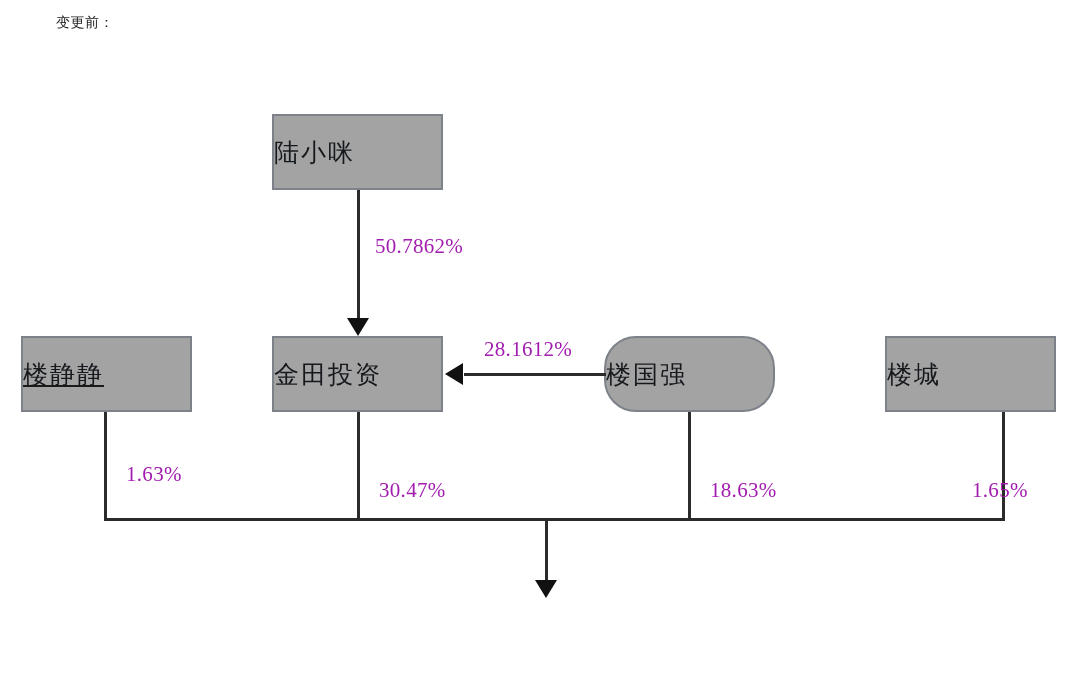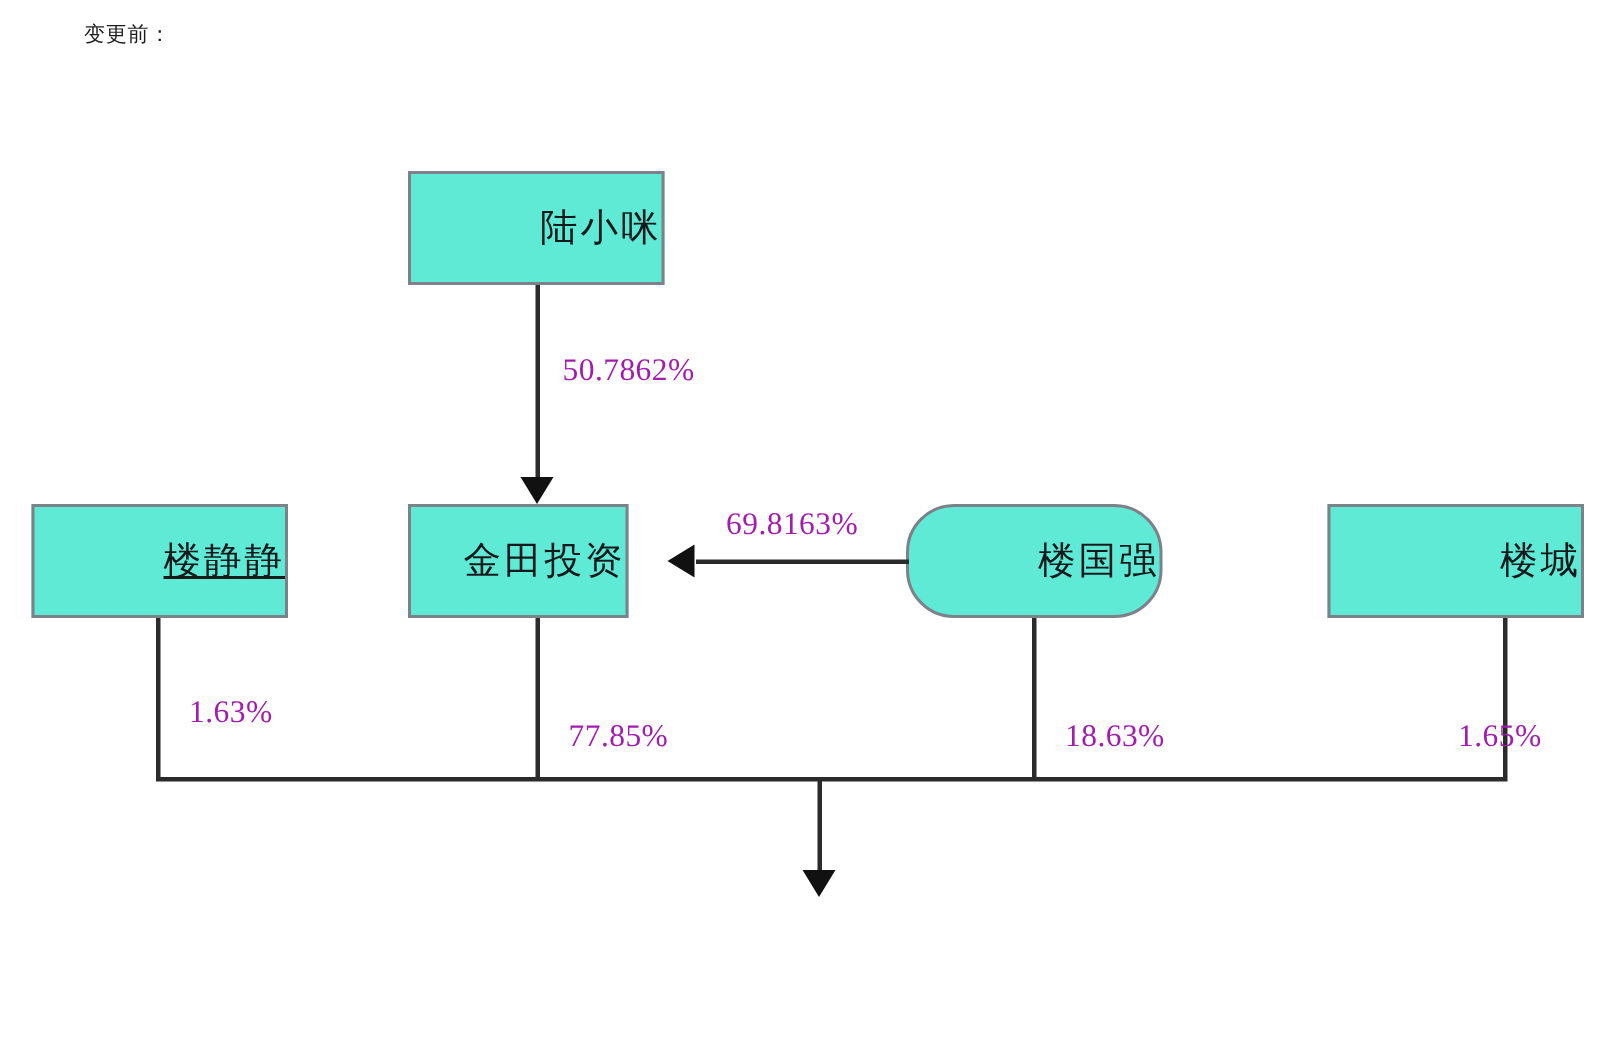--- a/index.html
+++ b/index.html
@@ -32,39 +32,39 @@
     font-size: 14px;
     letter-spacing: 0.5px;
     color: #1b1b1b;
     white-space: nowrap;
   }
 
   
   .node {
     position: absolute;
     box-sizing: border-box;
-    background: #5eead4;
+    background: #a3a3a3;
     border: 2px solid #7d818a;
     display: flex;
     align-items: center;
-    justify-content: flex-end;
+    justify-content: flex-start;
     box-shadow: 0 0 0 0 rgba(0,0,0,0);
   }
   .node .node-label {
     font-size: 25px;
     letter-spacing: 2px;
     color: #15181c;
     font-family: "Liberation Serif", "DejaVu Serif", serif;
     line-height: 1;
     white-space: nowrap;
   }
 
   .node-lu-xiaomi   { left: 272px; top: 114px; width: 171px; height: 76px; }
   .node-lou-jingjing{ left:  21px; top: 336px; width: 171px; height: 76px; text-decoration: underline; }
-  .node-jintian-inv { left: 272px; top: 336px; width: 147px; height: 76px; }
+  .node-jintian-inv { left: 272px; top: 336px; width: 171px; height: 76px; }
   .node-lou-guoqiang{ left: 604px; top: 336px; width: 171px; height: 76px; border-radius: 32px; }
   .node-lou-cheng   { left: 885px; top: 336px; width: 171px; height: 76px; }
   .node-jintian-co  { left: 460px; top: 600px; width: 171px; height: 66px; }
 
   
   .vline {
     position: absolute;
     width: 0;
     border-left: 3px solid #2b2b2b;
   }
@@ -150,30 +150,30 @@
     <span class="node-label">楼城</span>
   </div>
 
 
   <div class="vline conn-lu-to-inv-line"></div>
   <div class="arrow-down conn-lu-to-inv-arrow"></div>
   <div class="pct pct-top">50.7862%</div>
 
   <div class="hline conn-guoqiang-to-inv-line"></div>
   <div class="arrow-left conn-guoqiang-to-inv-arrow"></div>
-  <div class="pct pct-horizontal">69.8163%</div>
+  <div class="pct pct-horizontal">28.1612%</div>
 
   <div class="vline drop-jingjing"></div>
   <div class="vline drop-inv"></div>
   <div class="vline drop-guoqiang"></div>
   <div class="vline drop-loucheng"></div>
 
   <div class="hline bus-line"></div>
 
   <div class="pct pct-jingjing">1.63%</div>
-  <div class="pct pct-inv">77.85%</div>
+  <div class="pct pct-inv">30.47%</div>
   <div class="pct pct-guoqiang">18.63%</div>
   <div class="pct pct-loucheng">1.65%</div>
 
   <div class="vline conn-bus-to-co-line"></div>
   <div class="arrow-down conn-bus-to-co-arrow"></div>
 
 </div>
 
 </body></html>

